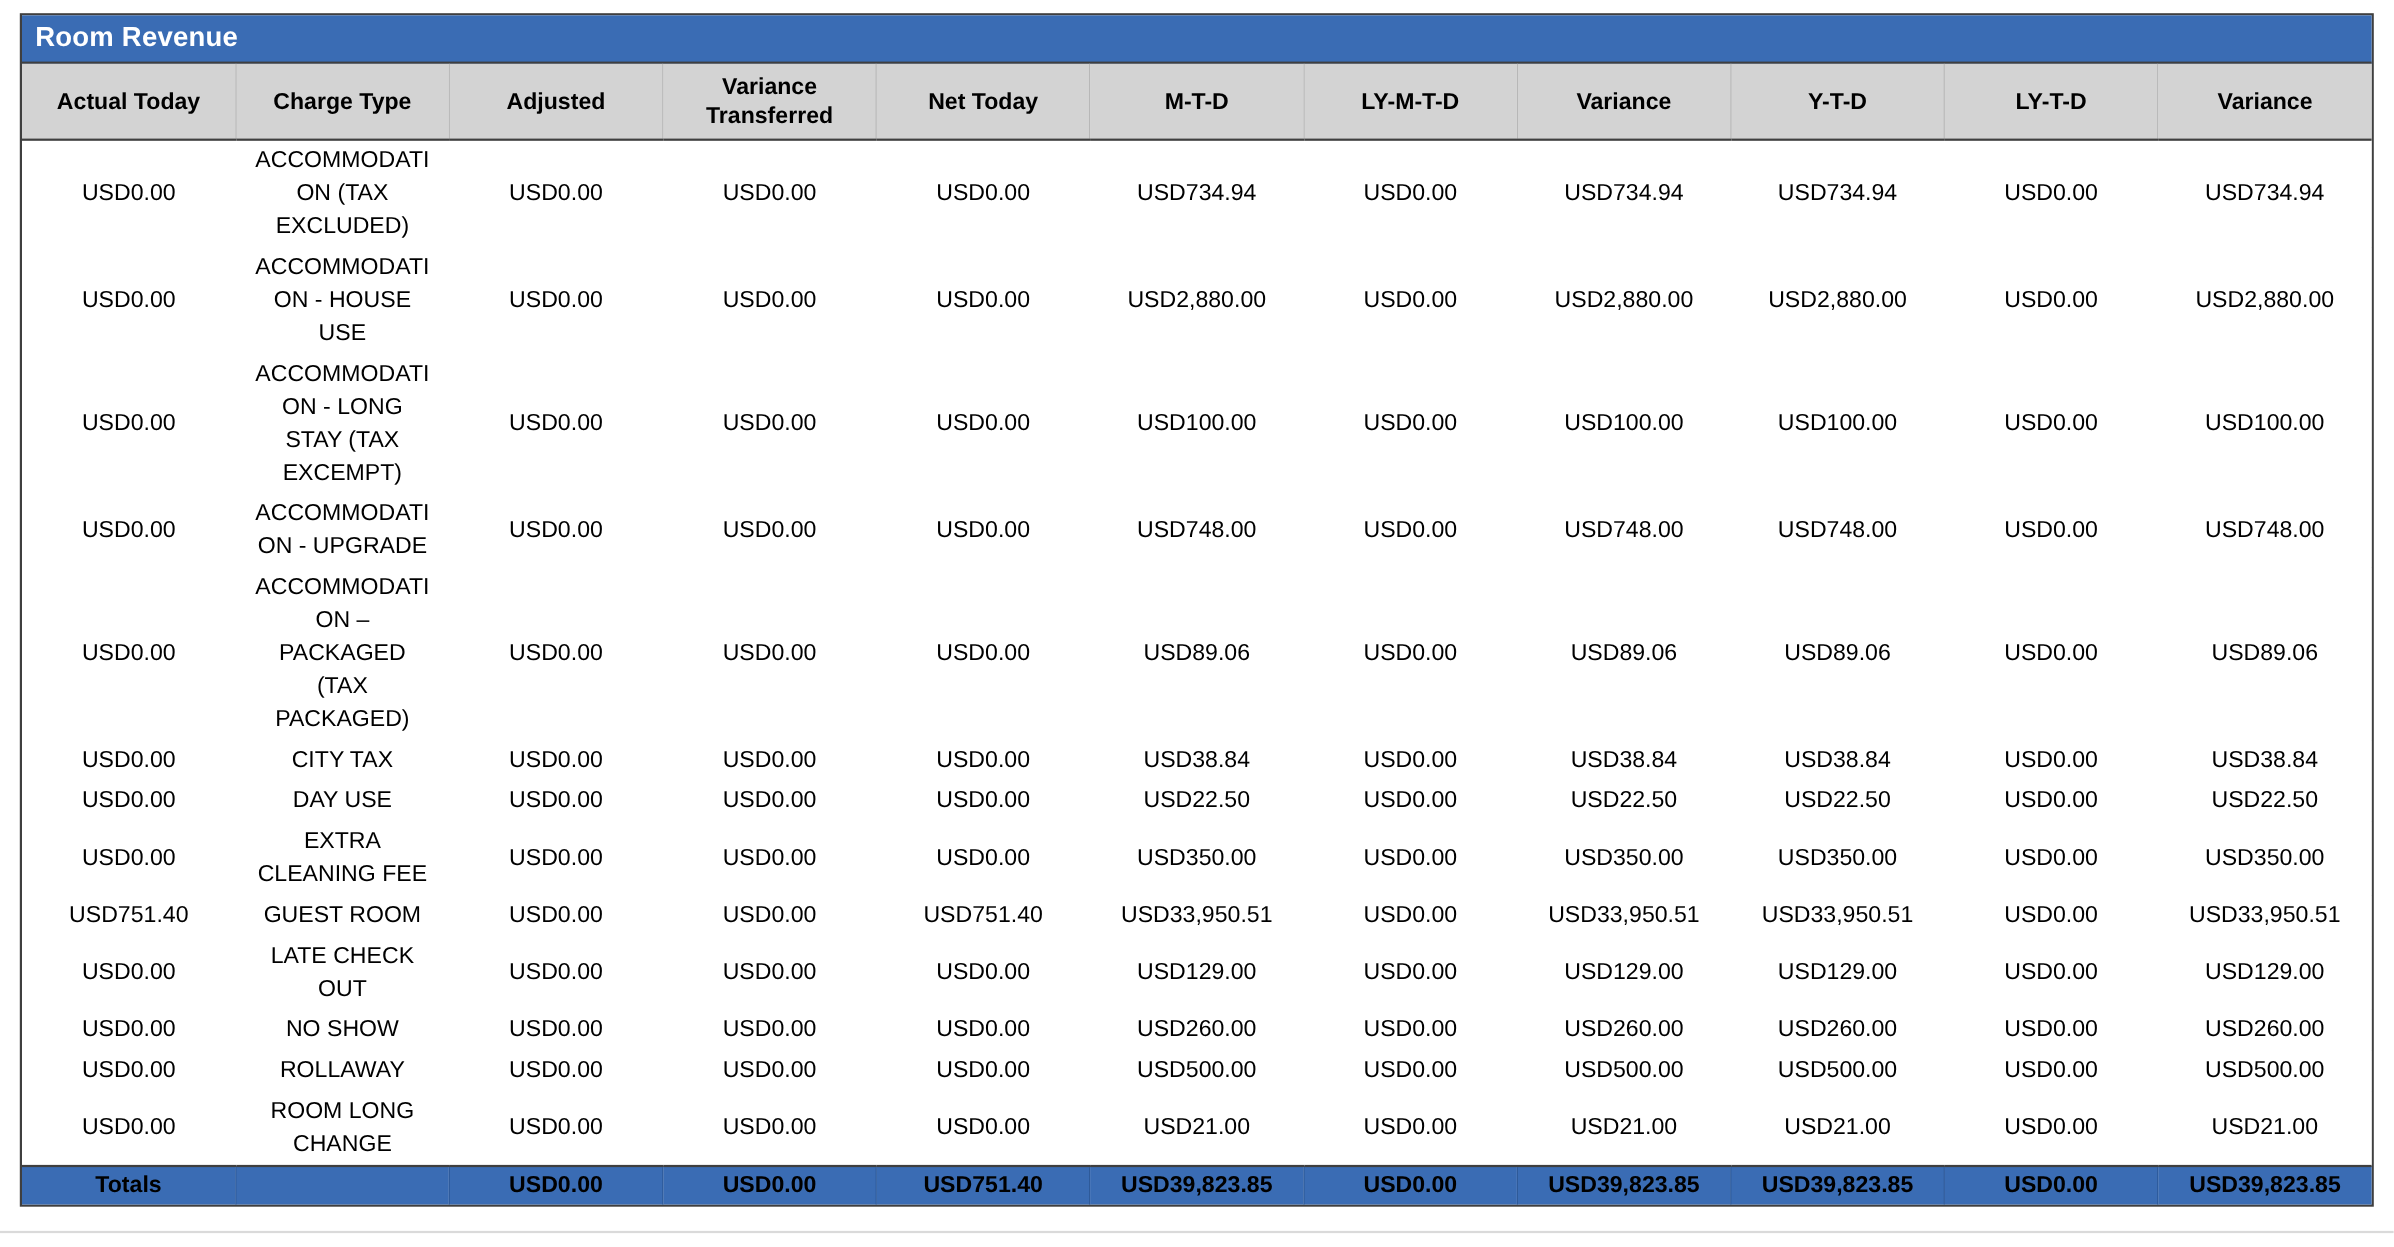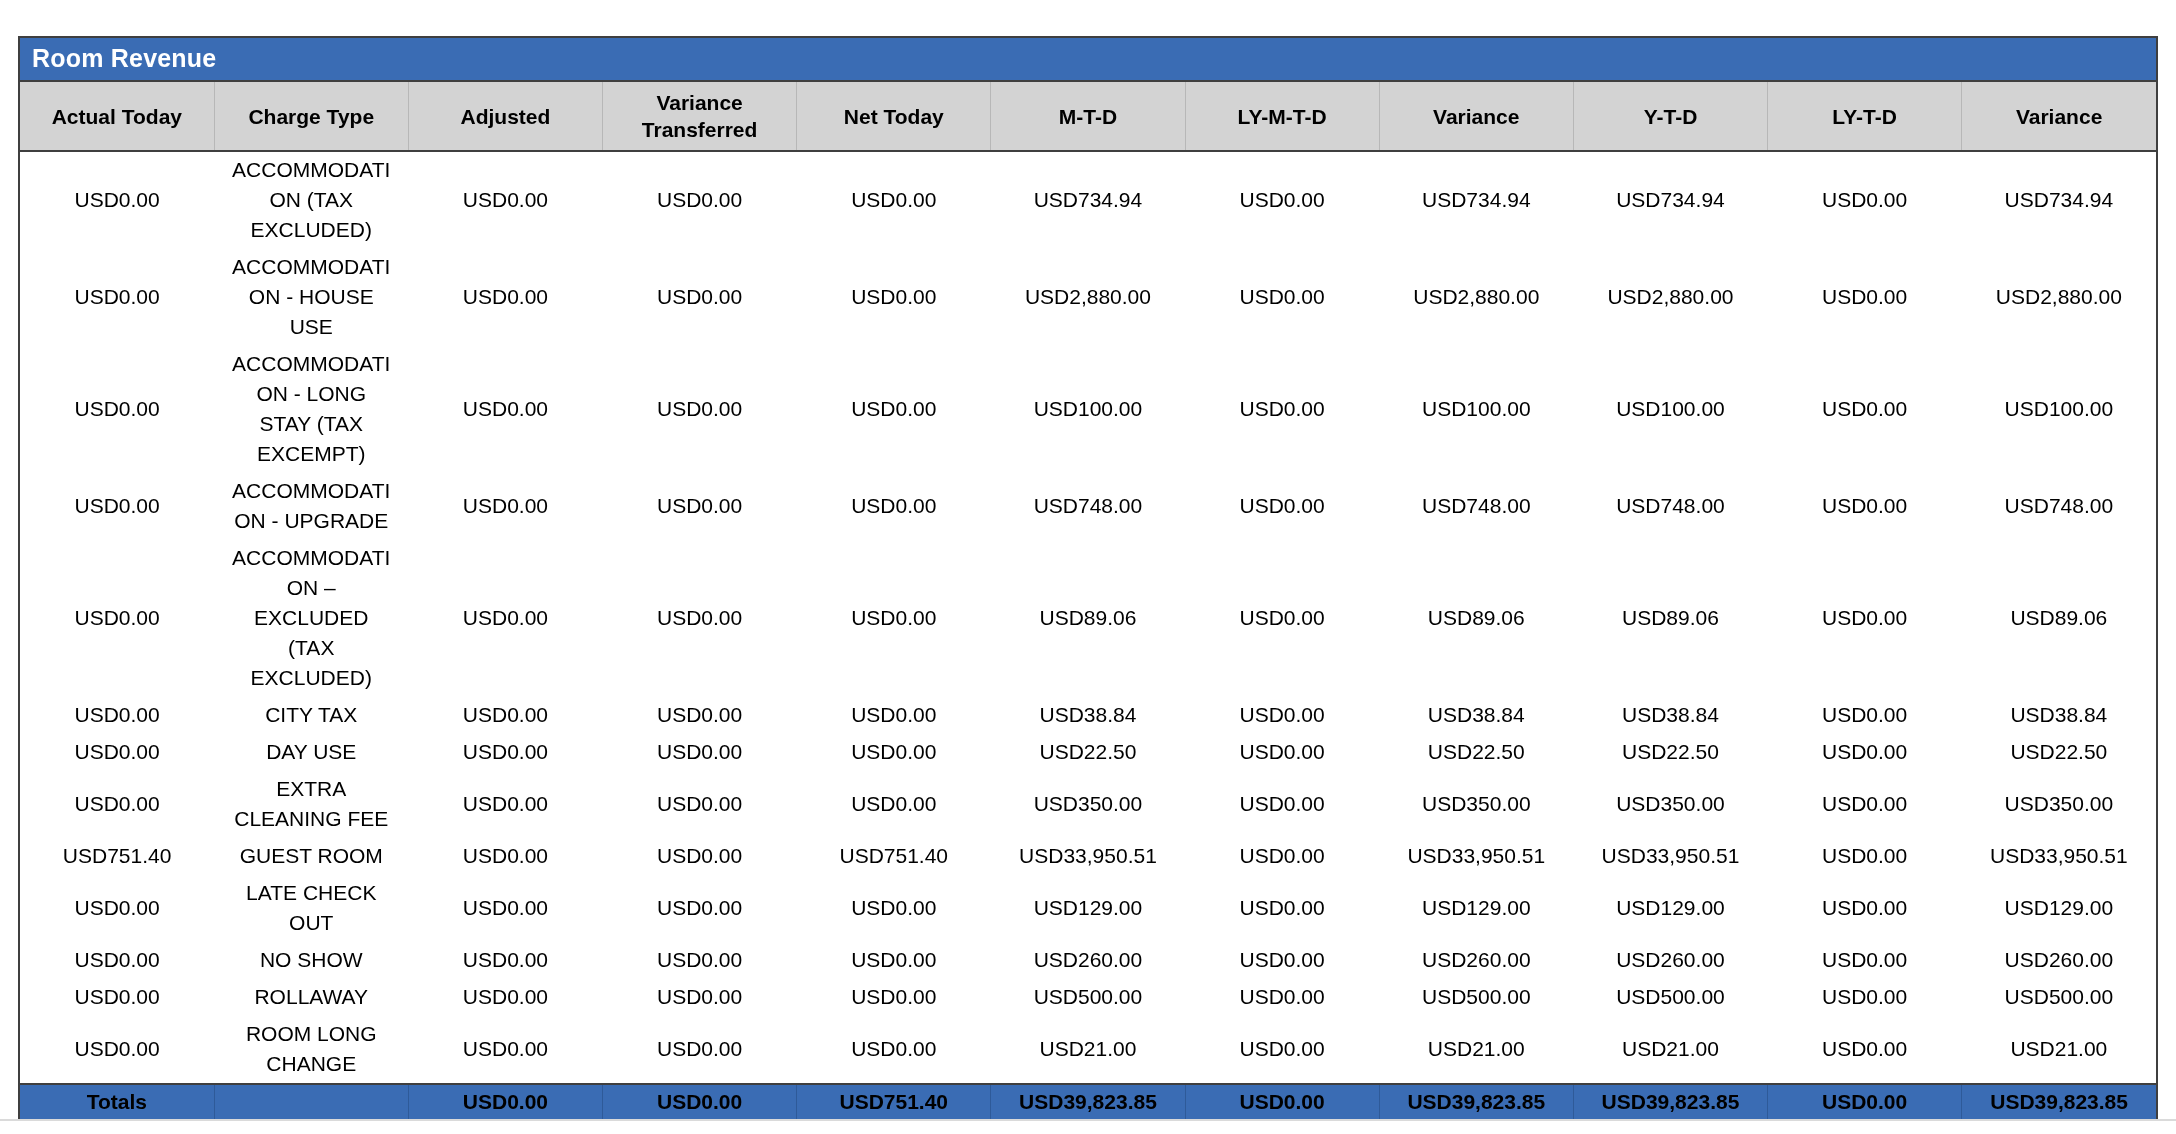--- a/index.html
+++ b/index.html
@@ -13,21 +13,21 @@
   body{
     width:2176px;height:1134px;
     background:#ffffff;
     font-family:"Liberation Sans", sans-serif;
     color:#000;
     position:relative;
     overflow:hidden;
   }
   .report{
     position:absolute;
-    left:18px;top:36px;
+    left:18px;top:12px;
     width:2136px;
     border:2px solid var(--border);
     background:#fff;
   }
   .title-bar{
     background:var(--accent);
     color:#ffffff;
     font-size:25px;
     font-weight:bold;
     padding:6px 12px 7px 12px;
@@ -153,21 +153,21 @@
           <td>USD0.00</td>
           <td>USD748.00</td>
           <td>USD0.00</td>
           <td>USD748.00</td>
           <td>USD748.00</td>
           <td>USD0.00</td>
           <td>USD748.00</td>
         </tr>
         <tr>
           <td>USD0.00</td>
-          <td>ACCOMMODATION – EXCLUDED (TAX EXCLUDED)</td>
+          <td>ACCOMMODATION – PACKAGED (TAX PACKAGED)</td>
           <td>USD0.00</td>
           <td>USD0.00</td>
           <td>USD0.00</td>
           <td>USD89.06</td>
           <td>USD0.00</td>
           <td>USD89.06</td>
           <td>USD89.06</td>
           <td>USD0.00</td>
           <td>USD89.06</td>
         </tr>

